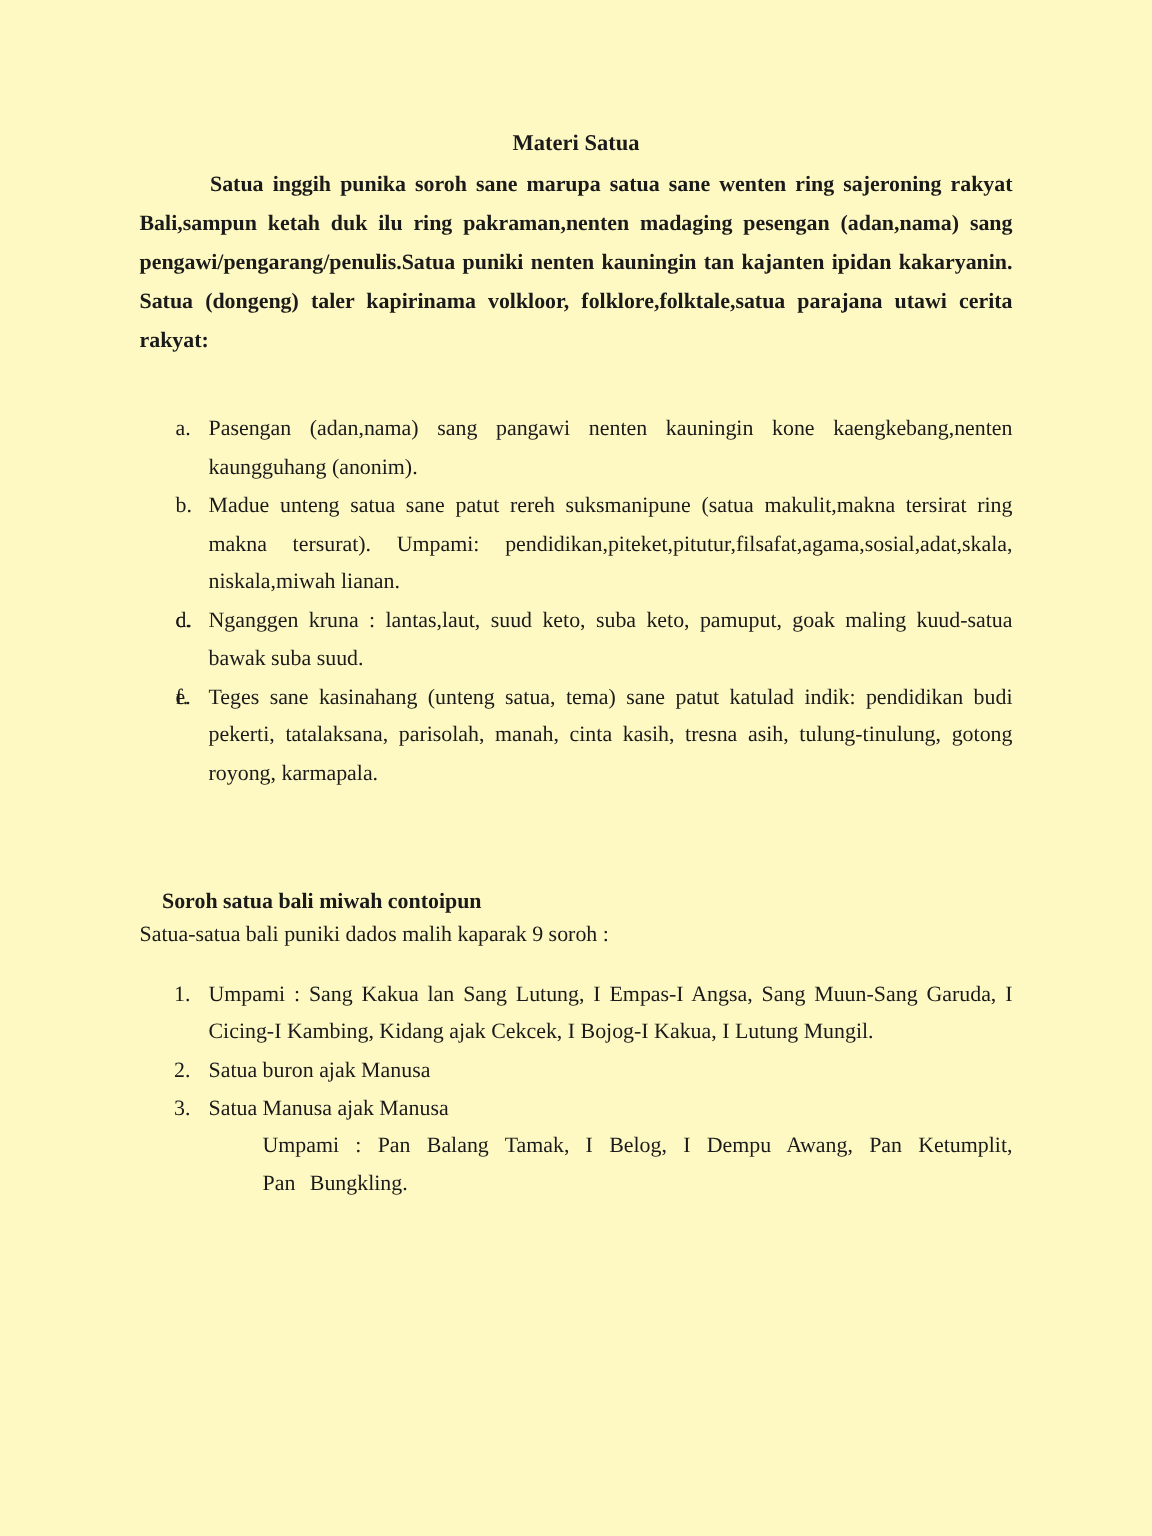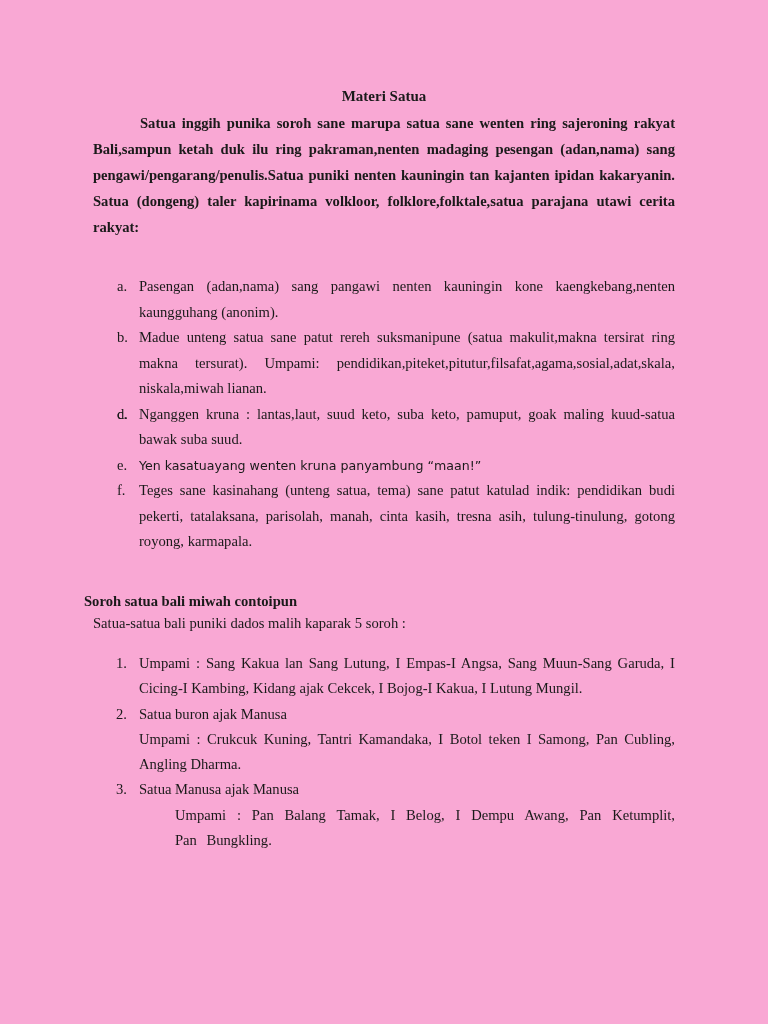--- a/index.html
+++ b/index.html
@@ -13,21 +13,21 @@
       overflow: hidden;
       position: relative;
       font-family: "Liberation Serif", "DejaVu Serif", serif;
       color: #1a1a1a;
       font-size: 14.6px;
     }
     .page {
       position: absolute;
       left: 0; top: 0;
       width: 768px; height: 1024px;
-      background: #f9a8d4;
+      background: #fef9c3;
     }
     .title {
       position: absolute;
       left: 0; width: 768px; top: 86px;
       text-align: center;
       font-weight: bold;
       font-size: 15px;
       line-height: 20px;
     }
     .intro {
@@ -67,21 +67,21 @@
     .alpha-list li.sans {
       font-family: "DejaVu Sans", "Liberation Sans", sans-serif;
       font-size: 12.6px;
     }
     .alpha-list li.sans .marker {
       font-family: "Liberation Serif", serif;
       font-size: 14.6px;
     }
     .section-heading {
       position: absolute;
-      left: 84px; top: 591px;
+      left: 108px; top: 591px;
       font-weight: bold;
       line-height: 20px;
       margin: 0;
       font-family: Liberation Serif, serif;
     }
     .section-intro {
       position: absolute;
       left: 93px; top: 613px;
       line-height: 20px;
       margin: 0;
@@ -134,41 +134,39 @@
     </li>
     <li>
       <span class="marker">c.</span>
     </li>
     <li>
       <span class="marker">d.</span>
       <span>Nganggen kruna : lantas,laut, suud keto, suba keto, pamuput, goak maling kuud-satua bawak suba suud.</span>
     </li>
     <li class="sans">
       <span class="marker">e.</span>
-      <span>Yen kasatuayang wenten kruna panyambung “maan!”</span>
     </li>
     <li>
       <span class="marker">f.</span>
       <span>Teges sane kasinahang (unteng satua, tema) sane patut katulad indik: pendidikan budi pekerti, tatalaksana, parisolah, manah, cinta kasih, tresna asih, tulung-tinulung, gotong royong, karmapala.</span>
     </li>
   </ol>
 
   <p class="section-heading">Soroh satua bali miwah contoipun</p>
 
-  <p class="section-intro">Satua-satua bali puniki dados malih kaparak 5 soroh :</p>
+  <p class="section-intro">Satua-satua bali puniki dados malih kaparak 9 soroh :</p>
 
   <ol class="num-list">
     <li>
       <span class="marker">1.</span>
       <span class="example">Umpami : Sang Kakua lan Sang Lutung, I Empas-I Angsa, Sang Muun-Sang Garuda, I Cicing-I Kambing, Kidang ajak Cekcek, I Bojog-I Kakua, I Lutung Mungil.</span>
     </li>
     <li>
       <span class="marker">2.</span>
       <span class="name">Satua buron ajak Manusa</span>
-      <span class="example">Umpami : Crukcuk Kuning, Tantri Kamandaka, I Botol teken I Samong, Pan Cubling, Angling Dharma.</span>
     </li>
     <li>
       <span class="marker">3.</span>
       <span class="name">Satua Manusa ajak Manusa</span>
       <span class="example wide">Umpami : Pan Balang Tamak, I Belog, I Dempu Awang, Pan Ketumplit, Pan Bungkling.</span>
     </li>
   </ol>
 
 </div>
 

